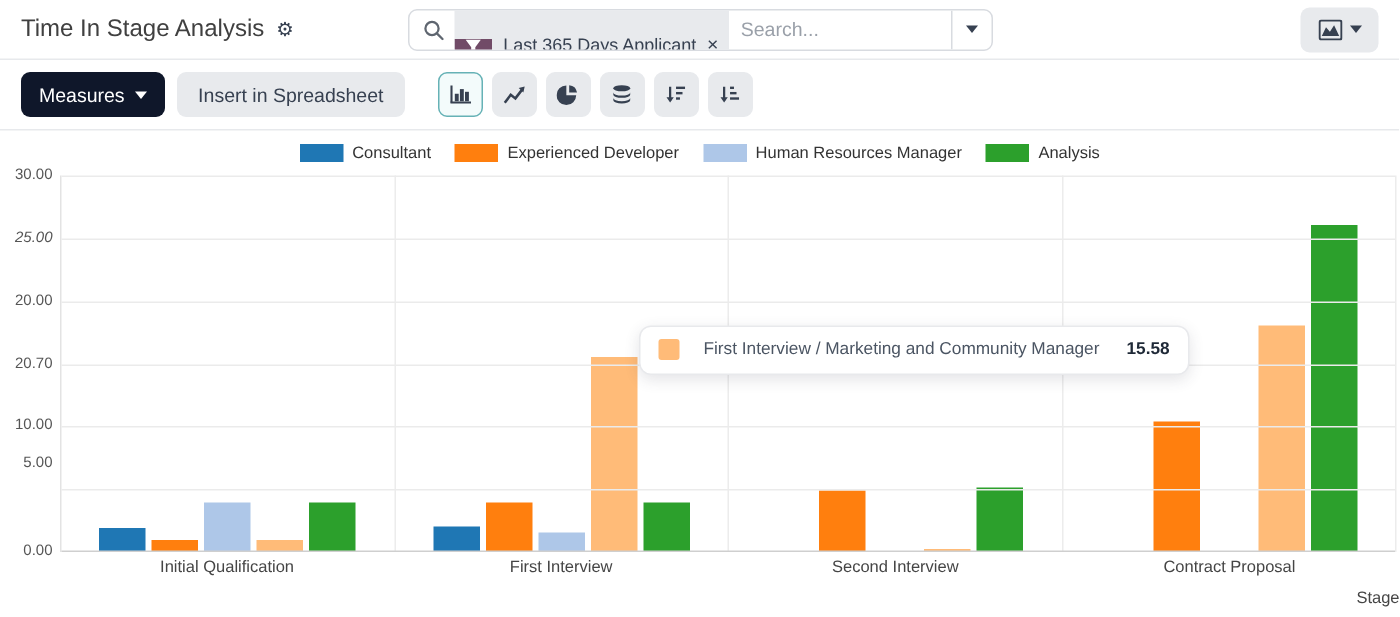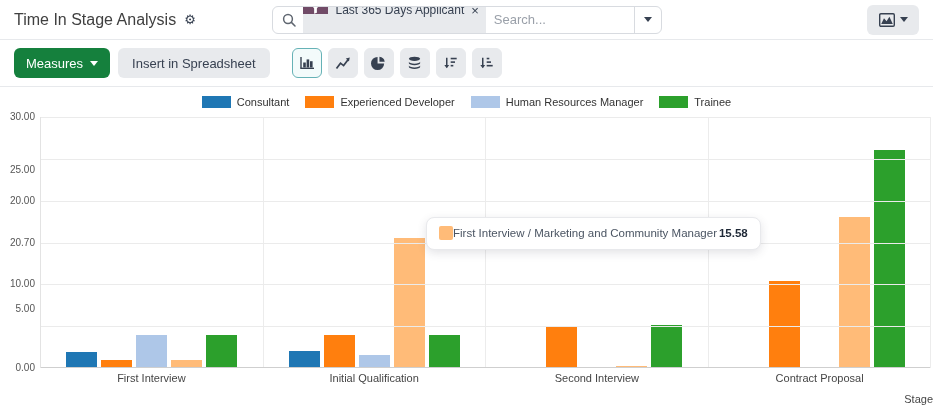--- a/index.html
+++ b/index.html
@@ -11,35 +11,35 @@
   
   .topbar { display:flex; align-items:center; height:40px; border-bottom:1px solid #e7e9ec; padding:0 14px; }
   .topbar-left { flex:1; display:flex; align-items:center; gap:8px; min-width:0; }
   .page-title { font-size:16px; color:#404040; white-space:nowrap; }
   .gear-icon { font-size:13px; color:#374151; cursor:pointer; line-height:1; }
   .searchbar {
     width:390px; height:28px; border:1px solid #d8dbe0; border-radius:6px;
     display:flex; align-items:center; background:#fff; overflow:hidden; flex:none;
   }
   .search-magnifier { margin:0 7px 0 9px; flex:none; display:flex; }
-  .facet { display:flex; align-items:flex-start; height:34px; border-radius:4px; overflow:hidden; flex:none; background:#e8eaed; }
+  .facet { display:flex; align-items:flex-end; height:34px; border-radius:4px; overflow:hidden; flex:none; background:#e8eaed; }
   .facet-filter { width:25px; background:#714B67; display:flex; align-items:center; justify-content:center; }
   .facet-label { font-size:12px; color:#374151; display:flex; align-items:center; padding:0 7px 0 8px; white-space:nowrap; }
   .facet-remove { font-size:13px; color:#374151; display:flex; align-items:center; padding:0 7px 0 0; cursor:pointer; }
   .search-input { flex:1; border:none; outline:none; font-size:13px; color:#374151; padding:0 8px; min-width:30px; font-family:"Liberation Sans", sans-serif; background:transparent; }
   .search-input::placeholder { color:#9aa0a9; }
   .search-caret { width:27px; align-self:stretch; border-left:1px solid #d8dbe0; display:flex; align-items:center; justify-content:center; cursor:pointer; }
   .caret-down { width:0; height:0; border-left:4px solid transparent; border-right:4px solid transparent; border-top:5px solid #374151; }
   .caret-down.white { border-top-color:#fff; }
   .topbar-right { flex:1; display:flex; justify-content:flex-end; }
   .view-switcher { width:52px; height:30px; background:#e8eaed; border-radius:6px; display:flex; align-items:center; justify-content:center; gap:5px; cursor:pointer; }
   
   .toolbar { display:flex; align-items:center; height:47px; padding:0 14px; gap:6px; border-bottom:1px solid #e7e9ec; background:#fff; }
   .btn { height:30px; border:none; border-radius:6px; font-size:13px; cursor:pointer; font-family:"Liberation Sans", sans-serif; display:flex; align-items:center; }
-  .btn-measures { background:#15803d; color:#fff; padding:0 12px; gap:7px; margin-right:2px; }
+  .btn-measures { background:#0f172a; color:#fff; padding:0 12px; gap:7px; margin-right:2px; }
   .btn-insert { background:#e8eaed; color:#374151; padding:0 14px; margin-right:16px; }
   .icon-btn { width:30px; height:30px; border-radius:6px; background:#e8eaed; border:1px solid #e8eaed; display:flex; align-items:center; justify-content:center; cursor:pointer; }
   .icon-btn.active { background:#f3fbfb; border:1px solid #66b2b6; }
   .icon-btn svg { display:block; }
   
   .chart-area { position:relative; padding-top:7px; }
   .legend { display:flex; justify-content:center; align-items:center; gap:16px; height:16px; margin-bottom:7px; }
   .legend-item { display:flex; align-items:center; gap:6px; cursor:pointer; }
   .legend-swatch { width:29px; height:12px; flex:none; }
   .legend-label { font-size:11px; color:#333; white-space:nowrap; }
@@ -55,21 +55,21 @@
   .bar { width:31px; flex:none; }
   .x-labels { display:flex; margin:4px 2px 0 40px; }
   .xtick { flex:1; text-align:center; font-size:11px; color:#454545; }
   .axis-title { text-align:right; font-size:11px; color:#454545; margin-top:9px;margin-left:24px; }
   
   .tooltip {
     position:absolute; left:426px; top:217px; background:#fff; border:1px solid #e8e9ec;
     border-radius:8px; box-shadow:0 3px 10px rgba(60,60,80,.14); padding:8px 12px 9px 12px; z-index:10; white-space:nowrap;
   }
   .tooltip-title { font-size:12px; color:#374151; font-weight:500; margin-bottom:6px; }
-  .tooltip-row { display:flex; align-items:center; gap:0; }
+  .tooltip-row { display:flex; align-items:center; gap:16px; }
   .tooltip-swatch { width:14px; height:14px; border-radius:2px; flex:none; }
   .tooltip-label { font-size:11.5px; color:#4b5563; }
   .tooltip-value { font-size:11.5px; font-weight:bold; color:#1f2937; margin-left:2px; }
 </style>
 </head>
 <body>
 
 <div class="app">
 
   <div class="topbar">
@@ -177,33 +177,33 @@
         <div class="legend-item">
           <div class="legend-swatch" style="background: rgb(255, 127, 14);"></div>
           <div class="legend-label">Experienced Developer</div>
         </div>
         <div class="legend-item">
           <div class="legend-swatch" style="background: rgb(174, 199, 232);"></div>
           <div class="legend-label">Human Resources Manager</div>
         </div>
         <div class="legend-item">
           <div class="legend-swatch" style="background: rgb(44, 160, 44);"></div>
-          <div class="legend-label">Trainee</div>
+          <div class="legend-label">Analysis</div>
         </div>
       </div>
 
     <div class="plot-wrap">
       <div class="plot">
         <div class="y-axis">
             <div class="ytick" style="bottom: -6px;">0.00</div>
             <div class="ytick" style="bottom: 53px;">5.00</div>
             <div class="ytick" style="bottom: 77.6667px;">10.00</div>
             <div class="ytick" style="bottom: 119.5px;">20.70</div>
             <div class="ytick" style="bottom: 161.333px;">20.00</div>
-            <div class="ytick" style="bottom: 192px;">25.00</div>
+            <div class="ytick" style="bottom: 203px; font-style: italic;">25.00</div>
             <div class="ytick" style="bottom: 245px;">30.00</div>
           </div>
         <div class="groups">
             <div class="bar-group">
               <div class="bar" title="Initial Qualification / Consultant" style="height: 15.8967px; background: rgb(31, 119, 180);"></div>
               <div class="bar" title="Initial Qualification / Experienced Developer" style="height: 8.36667px; background: rgb(255, 127, 14);"></div>
               <div class="bar" title="Initial Qualification / Human Resources Manager" style="height: 32.63px; background: rgb(174, 199, 232);"></div>
               <div class="bar" title="Initial Qualification / Marketing and Community Manager" style="height: 8.36667px; background: rgb(255, 187, 120);"></div>
               <div class="bar" title="Initial Qualification / Trainee" style="height: 32.63px; background: rgb(44, 160, 44);"></div>
             </div>
@@ -233,22 +233,22 @@
           <div class="gridline" style="bottom: 40.8333px;"></div>
           <div class="gridline" style="bottom: 82.6667px;"></div>
           <div class="gridline" style="bottom: 124.5px;"></div>
           <div class="gridline" style="bottom: 166.333px;"></div>
           <div class="gridline" style="bottom: 208.167px;"></div>
           <div class="gridline" style="bottom: 250px;"></div>
         </div>
     </div>
 
     <div class="x-labels">
+        <div class="xtick">Initial Qualification</div>
         <div class="xtick">First Interview</div>
-        <div class="xtick">Initial Qualification</div>
         <div class="xtick">Second Interview</div>
         <div class="xtick">Contract Proposal</div>
       </div>
     <div class="axis-title">Stage</div>
   </div>
 
   <div class="tooltip">
     <div class="tooltip-row">
       <span class="tooltip-swatch" style="background: rgb(255, 187, 120);"></span>
       <span class="tooltip-label">First Interview / Marketing and Community Manager</span>

